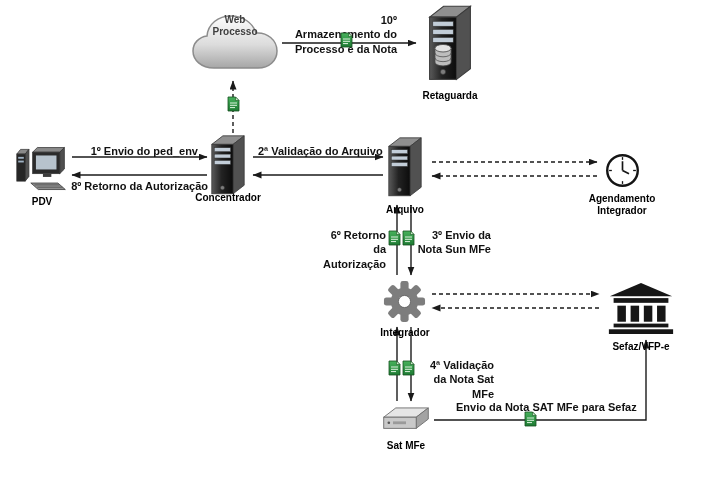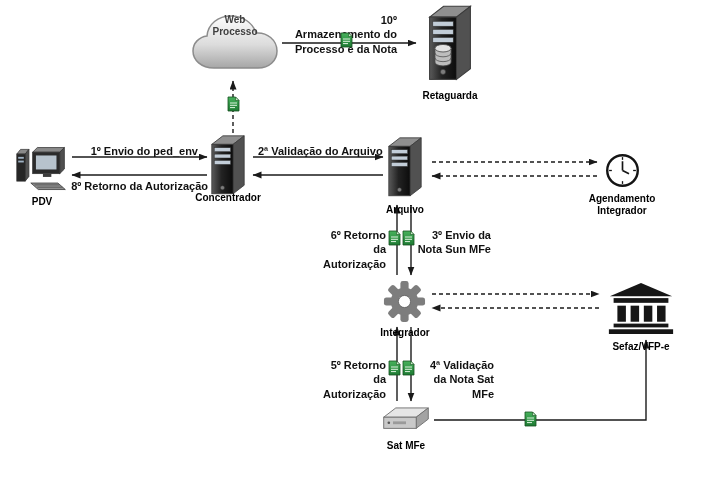--- a/index.html
+++ b/index.html
@@ -180,21 +180,21 @@
   </svg>
   <div class="nlabel" style="left:378px;top:440px;width:56px">Sat MFe</div>
 
   <div class="elabel nowrap" style="left:78px;top:144px;width:120px">1º Envio do ped_env</div>
   <div class="elabel nowrap" style="left:68px;top:179px;width:140px">8º Retorno da Autorização</div>
   <div class="elabel" style="left:293px;top:13px;width:104px">10º Armazenamento do Processo e da Nota</div>
   <div class="elabel nowrap" style="left:258px;top:144px;width:120px">2ª Validação do Arquivo</div>
   <div class="elabel" style="left:417px;top:228px;width:74px">3º Envio da Nota Sun MFe</div>
   <div class="elabel" style="left:316px;top:228px;width:70px">6º Retorno da Autorização</div>
   <div class="elabel" style="left:416px;top:358px;width:78px">4ª Validação da Nota Sat MFe</div>
-  <div class="elabel" style="left:316px;top:358px;width:70px">5º Retorno da Autorização</div>
+  <div class="elabel nowrap" style="left:456px;top:400px;width:160px">Envio da Nota SAT MFe para Sefaz</div>
 
   <svg class="doc" style="left:340px;top:32px" viewBox="0 0 13 16">
       <use href="#docicon" width="13" height="16"></use>
     </svg>
   <svg class="doc" style="left:227px;top:96px" viewBox="0 0 13 16">
       <use href="#docicon" width="13" height="16"></use>
     </svg>
   <svg class="doc" style="left:388px;top:230px" viewBox="0 0 13 16">
       <use href="#docicon" width="13" height="16"></use>
     </svg>

